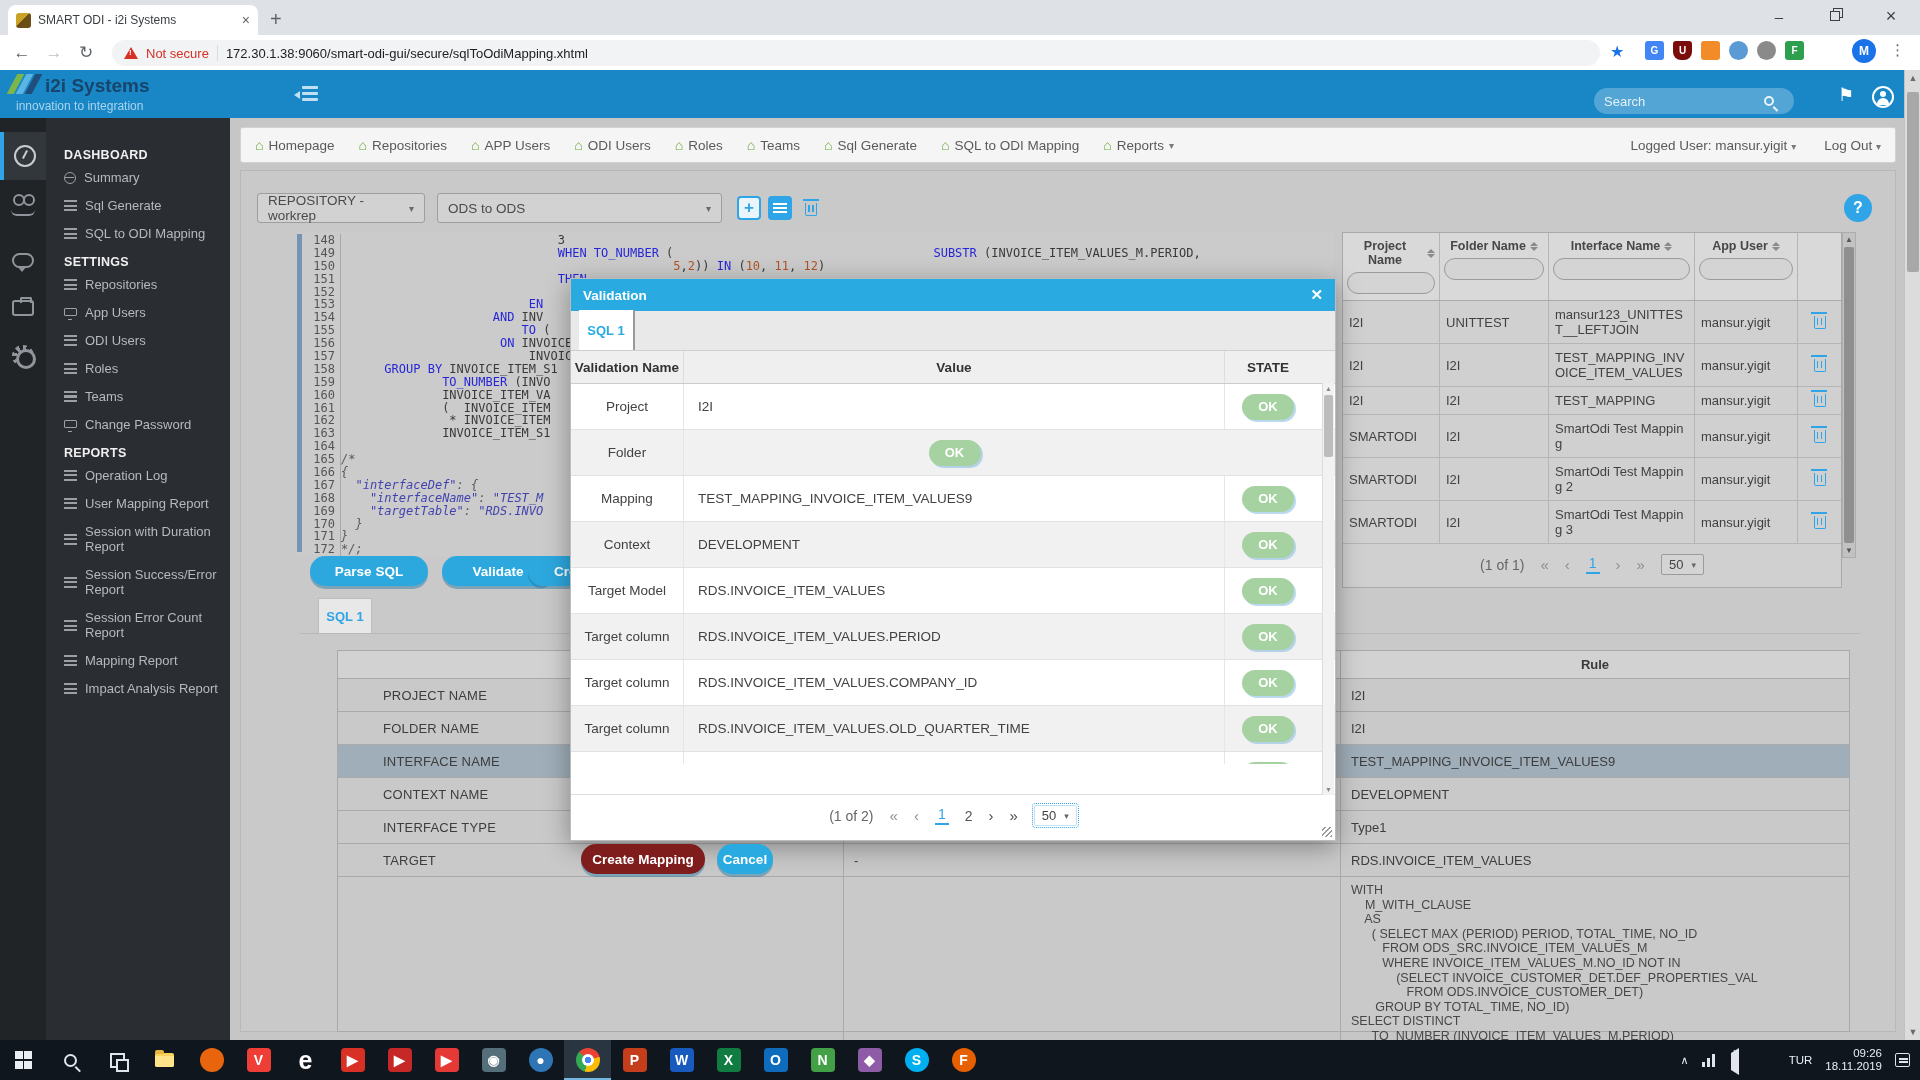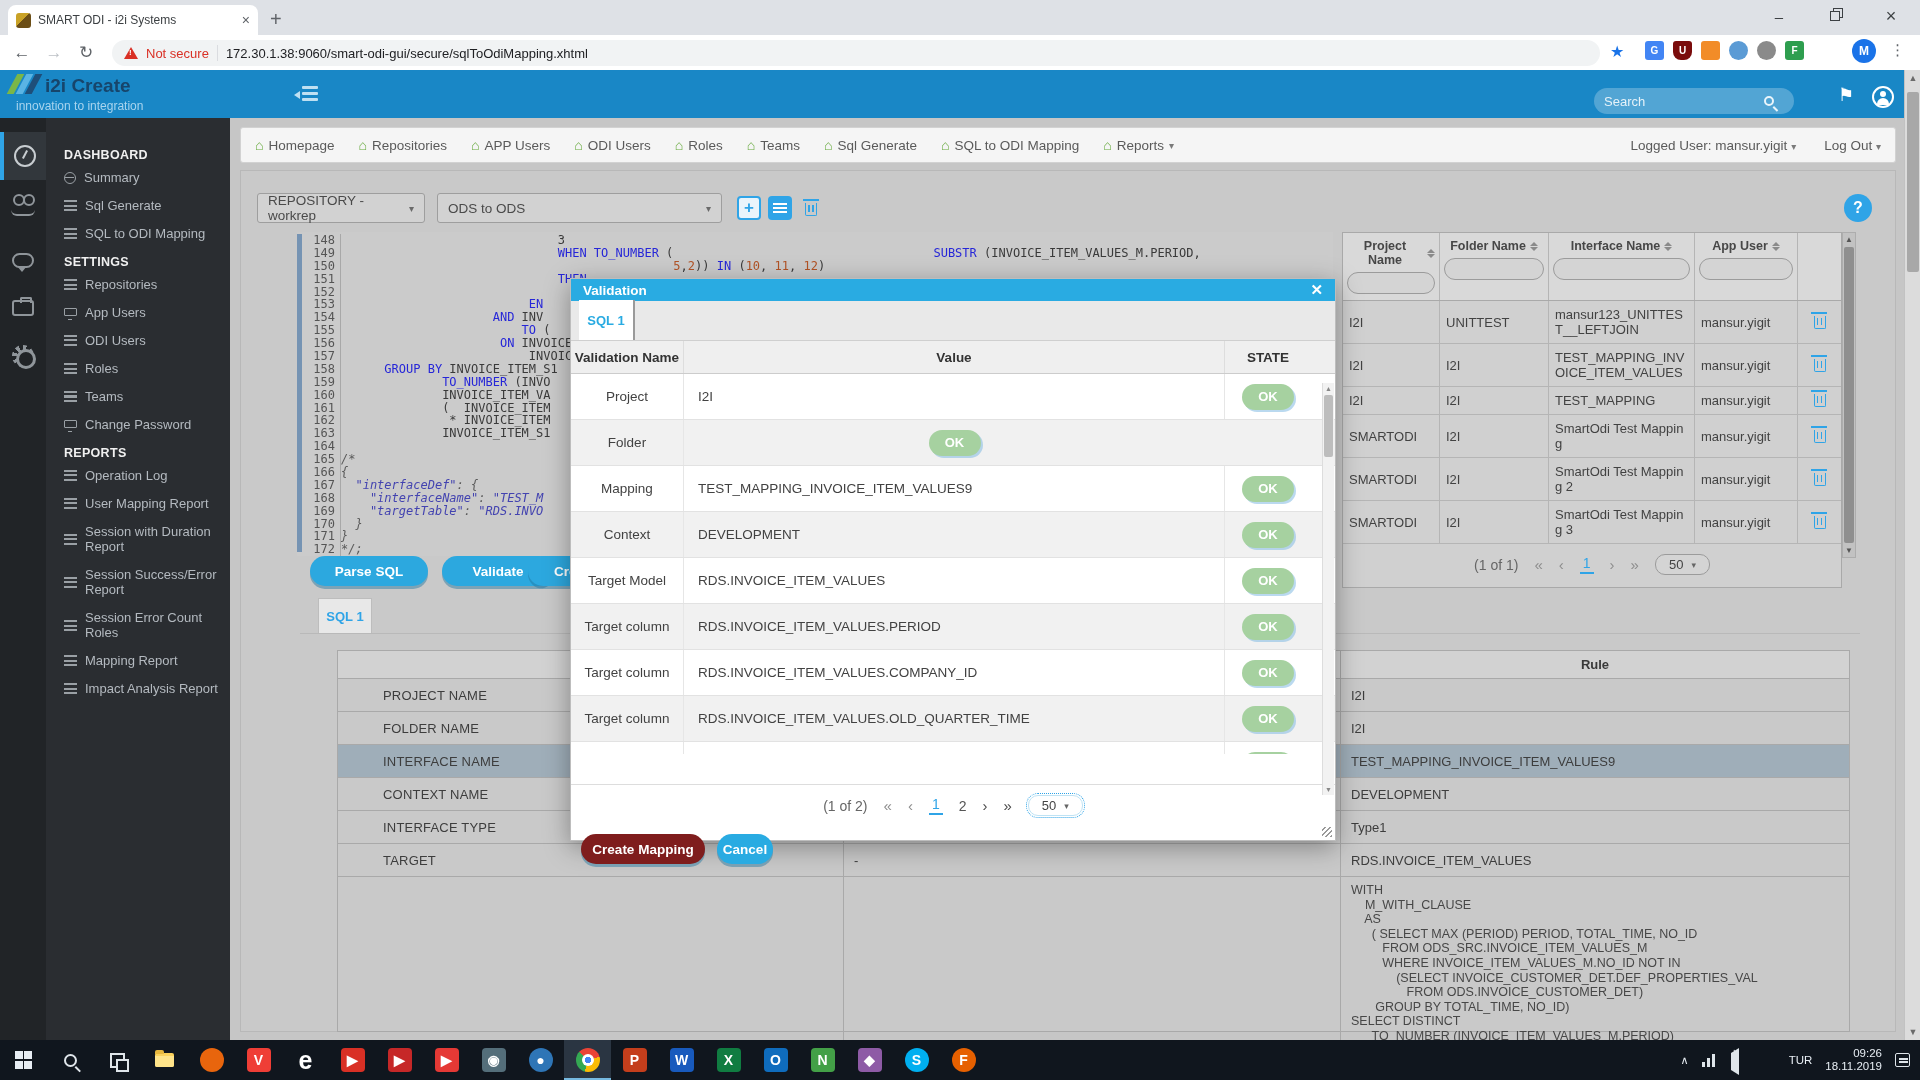--- a/index.html
+++ b/index.html
@@ -119,21 +119,21 @@
   .sort .up { border-bottom:4px solid #8a8a8a; } .sort .dn { border-top:4px solid #8a8a8a; }
   .filter { margin-top:5px; width:100%; height:22px; border:1px solid #9b9b9b; border-radius:11px; background:#d4d4d4; outline:none; }
   .mt-row { display:grid; grid-template-columns:97px 109px 146px 103px 43px; border-bottom:1px solid #b5b5b5; }
   .mt-c { border-right:1px solid #b5b5b5; padding:6px 6px; display:flex; align-items:center; word-break:break-all; }
   .mt-c.ctr { justify-content:center; }
   .pagin { display:flex; align-items:center; justify-content:center; gap:16px; padding:10px 0 12px; font-size:14px; color:#666; }
   .pg-arr { color:#8d8d8d; font-size:15px; }
   .pg-arr.en { color:#4a4a4a; }
   .pg-num { color:#555; }
   .pg-num.act { color:#2fa4e7; border-bottom:2px solid #2fa4e7; padding:0 3px 1px; }
-  .pg-size { border:1px solid #9b9b9b; background:#d4d4d4; border-radius:10px; padding:2px 13px; font-size:13px; color:#444; display:flex; gap:8px; align-items:center; }
+  .pg-size { border:1px solid #9b9b9b; background:#d4d4d4; border-radius:2px; padding:2px 7px; font-size:13px; color:#444; display:flex; gap:8px; align-items:center; }
   .pg-size.dotted { outline:1px dotted #2fa4e7; outline-offset:1px; background:#fff; border-color:#bfe3f4; }
   .vsb { position:absolute; width:14px; background:#c2c2c2; border:1px solid #adadad; }
   .vsb .thumb { position:absolute; left:1px; width:10px; background:#8f8f8f; border-radius:2px; }
   .vsb .ar { position:absolute; left:0; width:12px; text-align:center; font-size:8px; color:#555; }
 
   
   .pill-btn { position:absolute; height:30px; border:none; border-radius:15px; background:#2ca8df; color:#fff; font-weight:bold; font-size:13.5px; font-family:inherit; box-shadow:0 3px 0 rgba(31,118,160,.45); display:flex; align-items:center; justify-content:center; }
   .sqltab { position:absolute; background:#e8e8e8; border:1px solid #bdbdbd; border-bottom:none; color:#2fa4e7; font-weight:bold; font-size:13px; display:flex; align-items:center; justify-content:center; }
   .tabline { left:300px; top:633px; width:1560px; height:1px; background:#b9b9b9; }
 
@@ -144,21 +144,21 @@
   .bt-row { display:grid; grid-template-columns:506px 497px 508px; height:33px; border-bottom:1px solid #a9a9a9; }
   .bt-row.hl { background:#9faeb9; }
   .bt-c { border-right:1px solid #a9a9a9; display:flex; align-items:center; padding-left:10px; overflow:hidden; }
   .bt-c.lbl { padding-left:45px; letter-spacing:.2px; }
   .bt-sqlrow { display:grid; grid-template-columns:506px 497px 508px; height:154px; }
   .bt-sql { border-right:1px solid #a9a9a9; padding:6px 0 0 10px; }
   .bt-sql pre { font-family:"Liberation Sans", sans-serif; font-size:12.5px; line-height:14.6px; color:#474747; white-space:pre; }
 
   
   .modal { left:570px; top:278px; width:766px; height:563px; background:#fff; border:1px solid #bdbdbd; box-shadow:0 6px 24px rgba(0,0,0,.35); z-index:50; }
-  .m-title { height:22px; background:#29abe2; color:#fff; font-weight:bold; font-size:13.5px; display:flex; align-items:center; padding:0 12px; }
+  .m-title { height:32px; background:#29abe2; color:#fff; font-weight:bold; font-size:13.5px; display:flex; align-items:center; padding:0 12px; }
   .m-close { margin-left:auto; font-size:15px; font-weight:bold; }
   .m-tabs { height:40px; background:#e9e9e9; border-bottom:1px solid #cfcfcf; display:flex; align-items:flex-end; }
   .m-tab { width:56px; height:40px; background:#fff; border-right:2px solid #9a9a9a; color:#29abe2; font-weight:bold; font-size:13px; display:flex; align-items:center; justify-content:center; }
   .m-grid { display:grid; grid-template-columns:113px 541px 86px; }
   .m-thead { background:#efefef; border-bottom:1px solid #ccc; height:33px; }
   .m-th { display:flex; align-items:center; justify-content:center; font-weight:bold; font-size:13.5px; color:#333; border-right:1px solid #ddd;text-align:right; }
   .m-rows { height:380px; overflow:hidden; }
   .m-row { height:46px; border-bottom:1px solid #e2e2e2; }
   .m-row:nth-child(even) { background:#f1f1f1; }
   .m-cell { display:flex; align-items:center; font-size:13.5px; color:#424242; border-right:1px solid #e6e6e6; }
@@ -247,21 +247,21 @@
     <span class="ext s-circ" style="background: rgb(138, 138, 138);"></span>
     <span class="ext s-sq" style="background: rgb(46, 158, 79);">F</span>
   </div>
 <div class="abs avatar">M</div>
 <span class="abs kebab">⋮</span>
 
 <div class="abs app-header"></div>
 <div class="abs logo-wrap">
   <span class="feather">
     <i style="background:#7ab648"></i><i style="background:#5ab4e4"></i><i style="background:#1e4e79"></i>
-  </span><span class="logo-text">i2i Create</span>
+  </span><span class="logo-text">i2i Systems</span>
   <div class="tagline">innovation to integration</div>
 </div>
 <div class="abs menu-toggle">
   <span class="arr"></span>
   <span class="b" style="top:0"></span>
     <span class="b" style="top:6px"></span>
     <span class="b" style="top:12px"></span>
 </div>
 <div class="abs search-pill">
   <input placeholder="Search" style="">
@@ -366,21 +366,21 @@
             <span>Session with Duration Report</span>
           </div>
 
           <div class="mi">
             <span class="mic ic-list"></span>
             <span>Session Success/Error Report</span>
           </div>
 
           <div class="mi">
             <span class="mic ic-list"></span>
-            <span>Session Error Count Roles</span>
+            <span>Session Error Count Report</span>
           </div>
 
           <div class="mi">
             <span class="mic ic-list"></span>
             <span>Mapping Report</span>
           </div>
 
           <div class="mi">
             <span class="mic ic-list"></span>
             <span>Impact Analysis Report</span>

